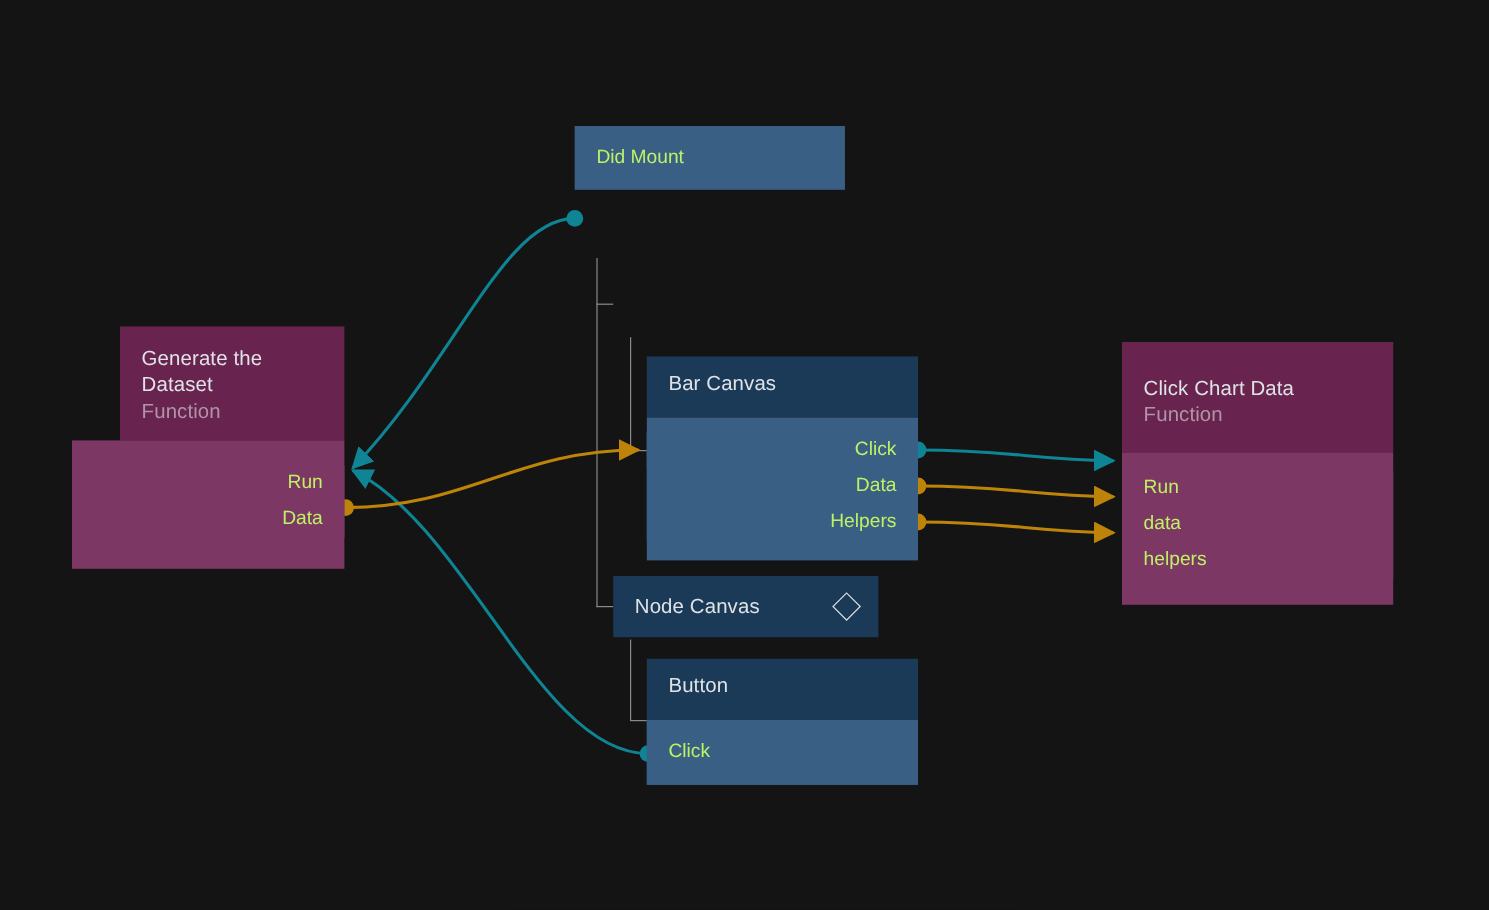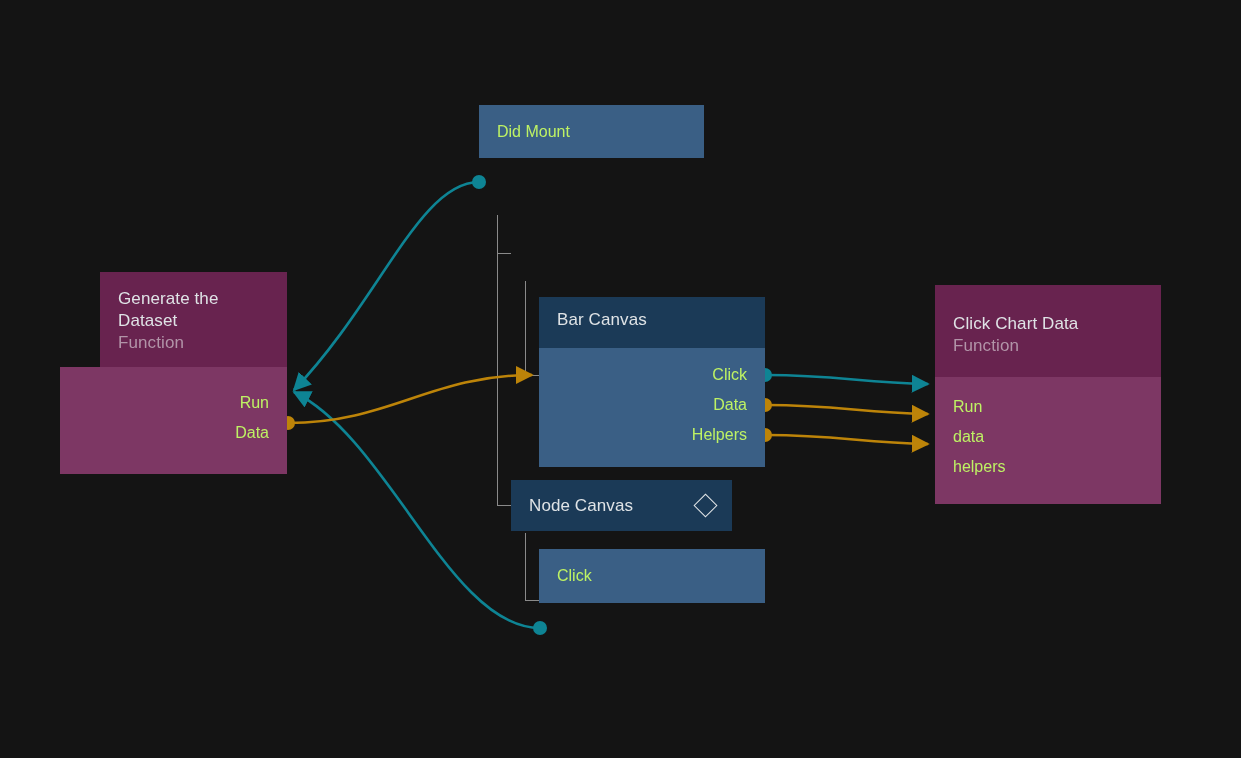--- a/index.html
+++ b/index.html
@@ -192,20 +192,23 @@
   </div>
 
   <div class="node blue rowonly" style="left:511px; top:480px; width:221px; height:51px;text-align:center;">
     <div class="node-header">
       <span>Node Canvas</span>
       <span class="diamond-icon"></span>
     </div>
   </div>
 
   <div class="node blue" style="left:539px; top:549px; width:226px;">
+    <div class="node-header" style="height:51px;">
+      <span>Button</span>
+    </div>
     <div class="node-body">
       <div class="port-row left" style="height:54px;">
         <span>Click</span>
       </div>
     </div>
   </div>
 
   <div class="node magenta" style="left:60px; top:272px; width:227px;">
     <div class="node-header" style="height:95px; padding-top:16px;margin-left:40px;">
       <span>Generate the Dataset</span>

